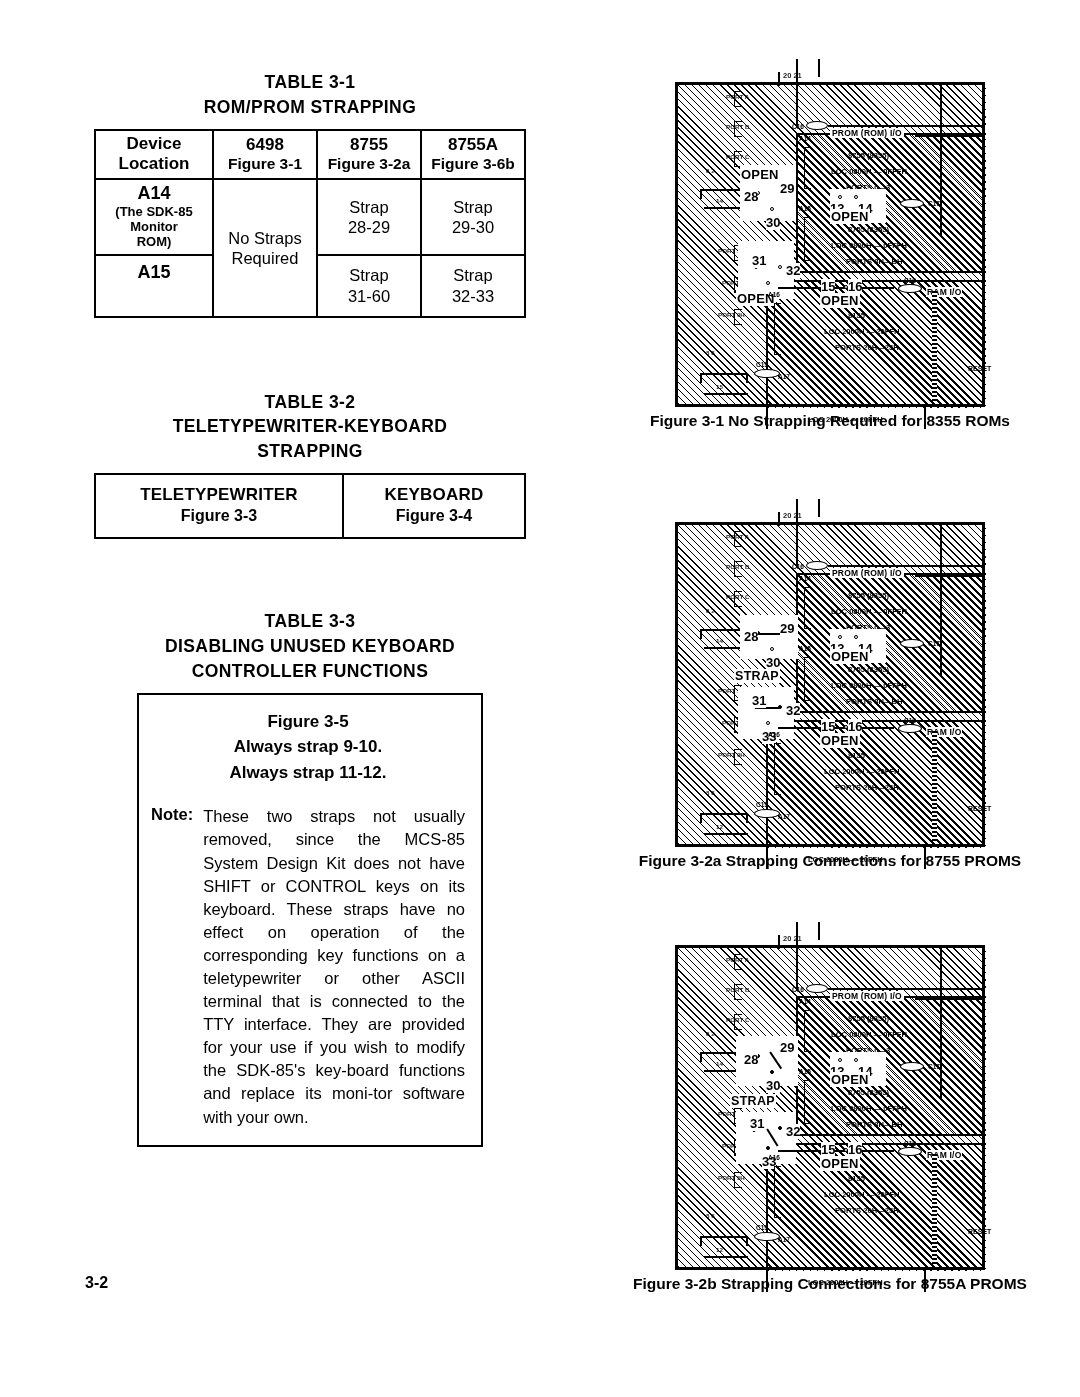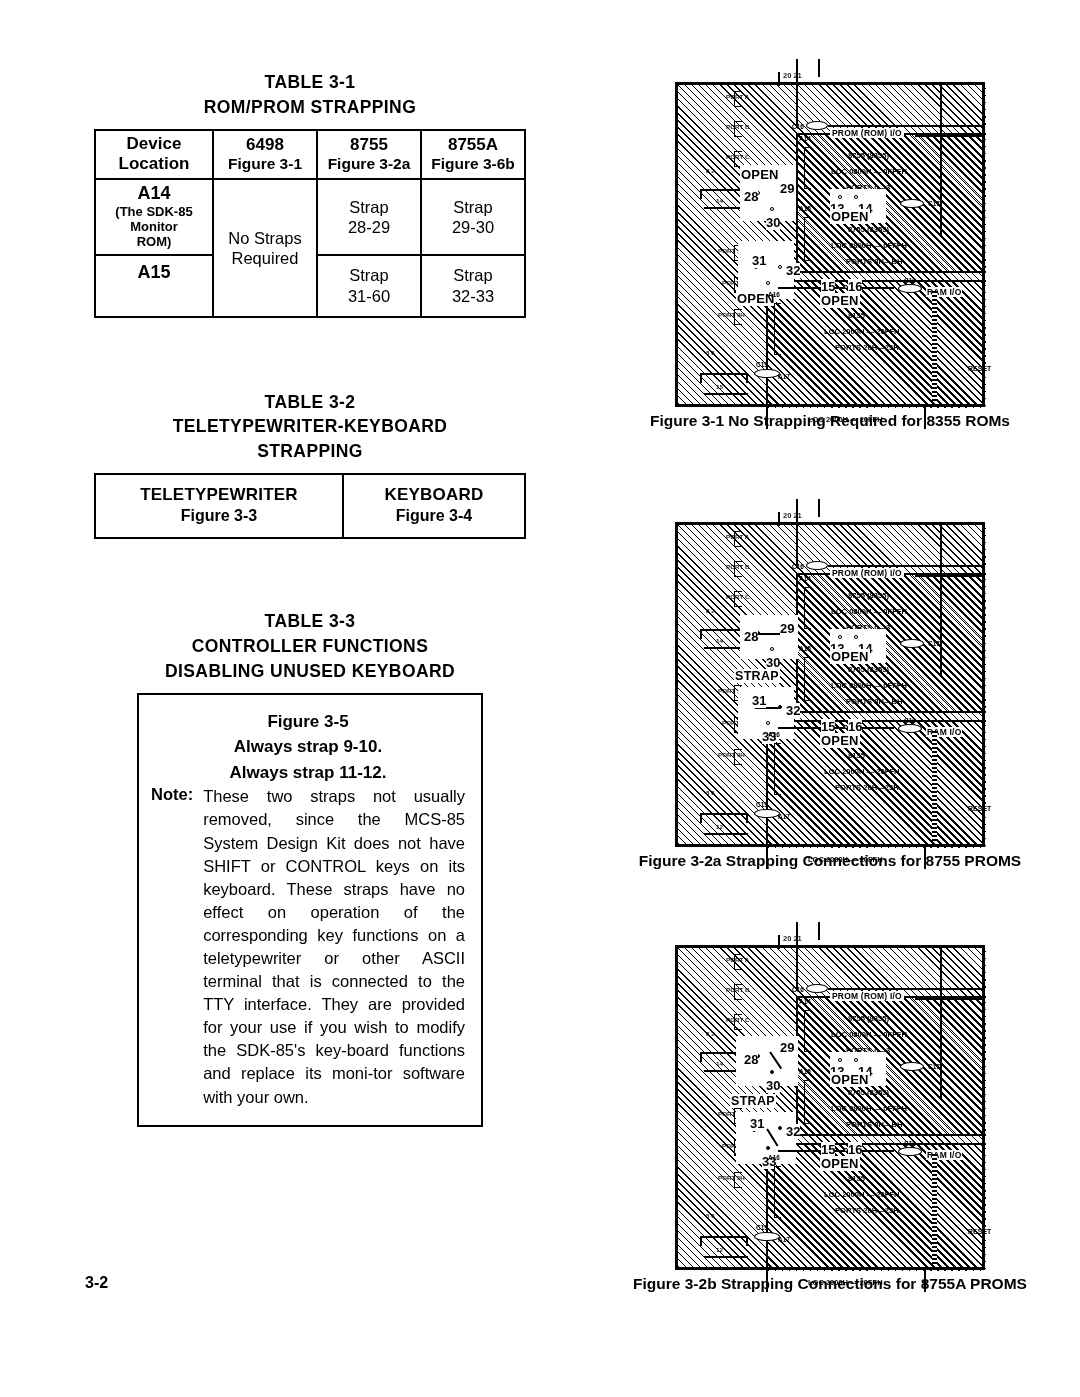--- a/index.html
+++ b/index.html
@@ -58,21 +58,21 @@
   .kb-name { font-size:17px; font-weight:bold; letter-spacing:0.2px; }
   .kb-fig  { font-size:16px; font-weight:bold; }
 
   
   #box33 {
     width:346px; margin:9px auto 0;
     border:2.2px solid #000;
     padding:14px 16px 16px 12px;
   }
   .fig35 { text-align:center; font-weight:bold; font-size:17px; line-height:1.5; }
-  .note-wrap { display:flex; }
+  .note-wrap { display:flex; margin-top:20px; }
   .note-label { font-weight:bold; font-size:16.5px; flex:0 0 auto; padding-right:10px; }
   .note-body {
     flex:1 1 auto;
     font-size:16.5px;
     line-height:1.40;
     text-align:justify;
     text-justify:inter-word;
   }
 
   .page-num {
@@ -303,22 +303,22 @@
         <td class="h">
           <div class="kb-name">KEYBOARD</div>
           <div class="kb-fig">Figure 3-4</div>
         </td>
       </tr>
     </tbody>
   </table>
 
   <div class="tbl-title" style="margin-top:70px;">
     <span class="ln">TABLE 3-3</span>
+    <span class="ln">DISABLING UNUSED KEYBOARD</span>
     <span class="ln">CONTROLLER FUNCTIONS</span>
-    <span class="ln">DISABLING UNUSED KEYBOARD</span>
   </div>
 
   <div id="box33">
     <div class="fig35">
       <div>Figure 3-5</div>
       <div>Always strap 9-10.</div>
       <div>Always strap 11-12.</div>
     </div>
     <div class="note-wrap">
       <div class="note-label">Note:</div>

